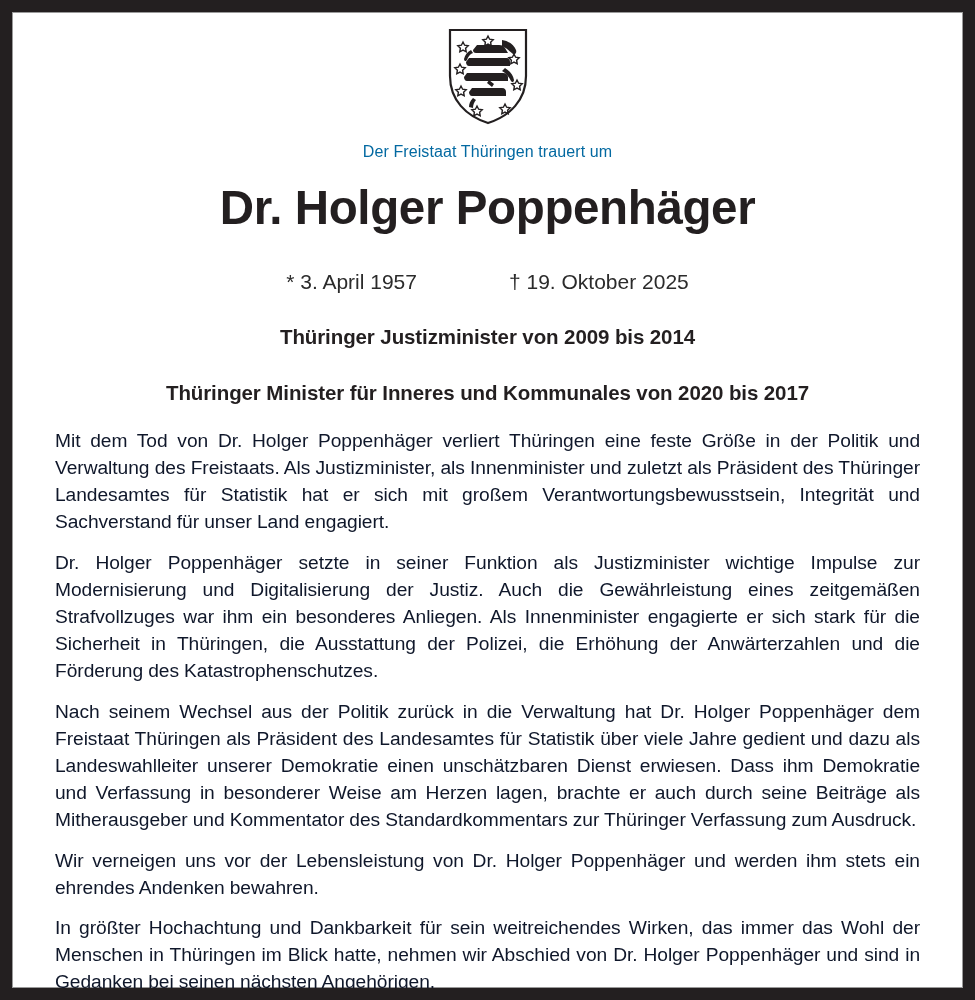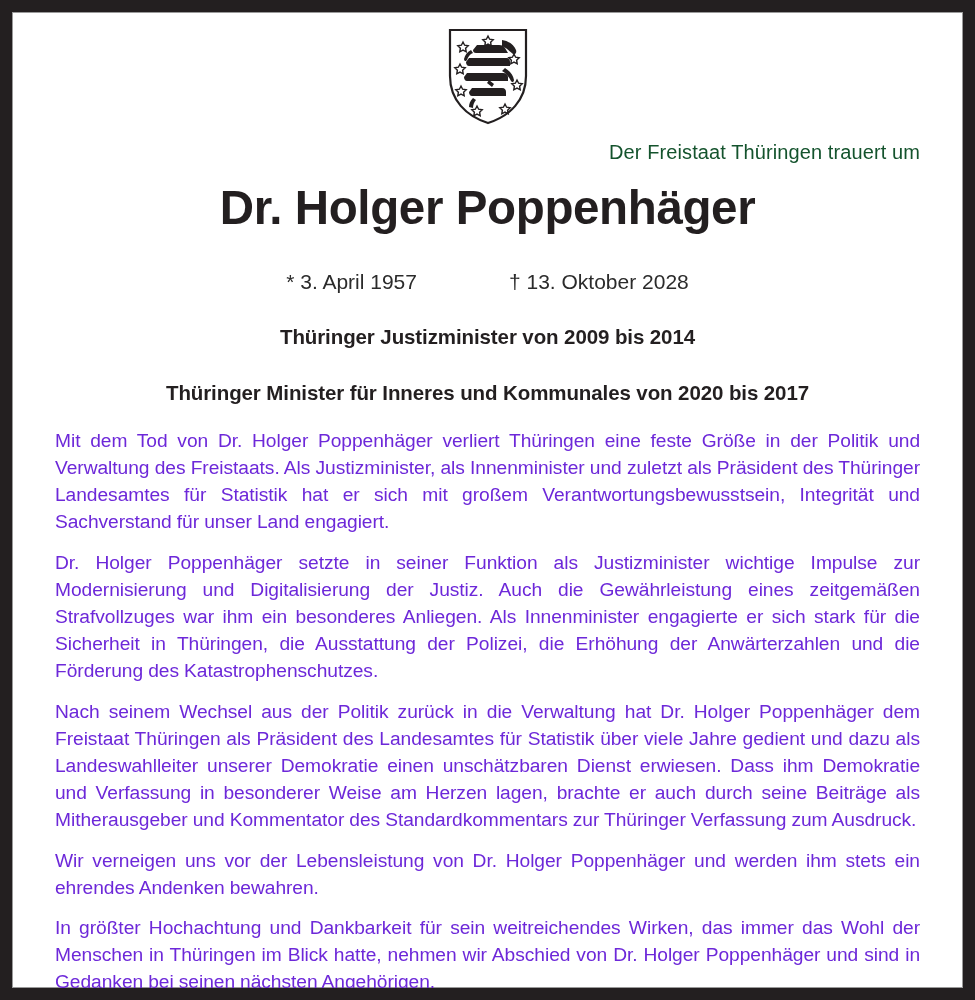--- a/index.html
+++ b/index.html
@@ -48,24 +48,24 @@
     height: 108px;
   }
   .crest {
     display: block;
     width: 82px;
     height: 97px;
   }
 
   
   .mourn-line {
-    text-align: right;
-    font-size: 20px;
+    text-align: center;
+    font-size: 16px;
     line-height: 24px;
-    color: #14532d;
+    color: #0369a1;
     letter-spacing: 0.1px;
     font-stretch: condensed;
     margin-top: 4px;
   }
   .deceased-name {
     text-align: center;
     font-size: 49px;
     line-height: 58px;
     font-weight: bold;
     color: #231f20;
@@ -92,21 +92,21 @@
     line-height: 26px;
     font-weight: bold;
     color: #231f20;
     letter-spacing: -0.1px;
     margin-top: 30px;
   }
 
   
   .body-copy {
     margin-top: 21px;
-    color: #6d28d9;
+    color: #0f172a;
   }
   .para {
     font-size: 19.2px;
     line-height: 27.2px;
     text-align: justify;
     text-justify: inter-word;
     letter-spacing: -0.05px;
     margin: 0 0 13px 0;
     word-spacing: -0.2px;
   }
@@ -171,21 +171,21 @@
         </g>
       </svg>
     </div>
 
     <div class="mourn-line">Der Freistaat Thüringen trauert um</div>
 
     <h1 class="deceased-name">Dr. Holger Poppenhäger</h1>
 
     <div class="dates">
       <span>* 3. April 1957</span>
-      <span>† 13. Oktober 2028</span>
+      <span>† 19. Oktober 2025</span>
     </div>
 
     <div class="roles">
       <div class="role-line">Thüringer Justizminister von 2009 bis 2014</div>
       <div class="role-line">Thüringer Minister für Inneres und Kommunales von 2020 bis 2017</div>
     </div>
 
     <div class="body-copy">
       <p class="para">Mit dem Tod von Dr. Holger Poppenhäger verliert Thüringen eine feste Größe in der Politik und Verwaltung des Freistaats. Als Justizminister, als Innenminister und zuletzt als Präsident des Thüringer Landesamtes für Statistik hat er sich mit großem Verantwortungsbewusstsein, Integrität und Sachverstand für unser Land engagiert.</p>
       <p class="para">Dr. Holger Poppenhäger setzte in seiner Funktion als Justizminister wichtige Impulse zur Modernisierung und Digitalisierung der Justiz. Auch die Gewährleistung eines zeitgemäßen Strafvollzuges war ihm ein besonderes Anliegen. Als Innenminister engagierte er sich stark für die Sicherheit in Thüringen, die Ausstattung der Polizei, die Erhöhung der Anwärterzahlen und die Förderung des Katastrophenschutzes.</p>

